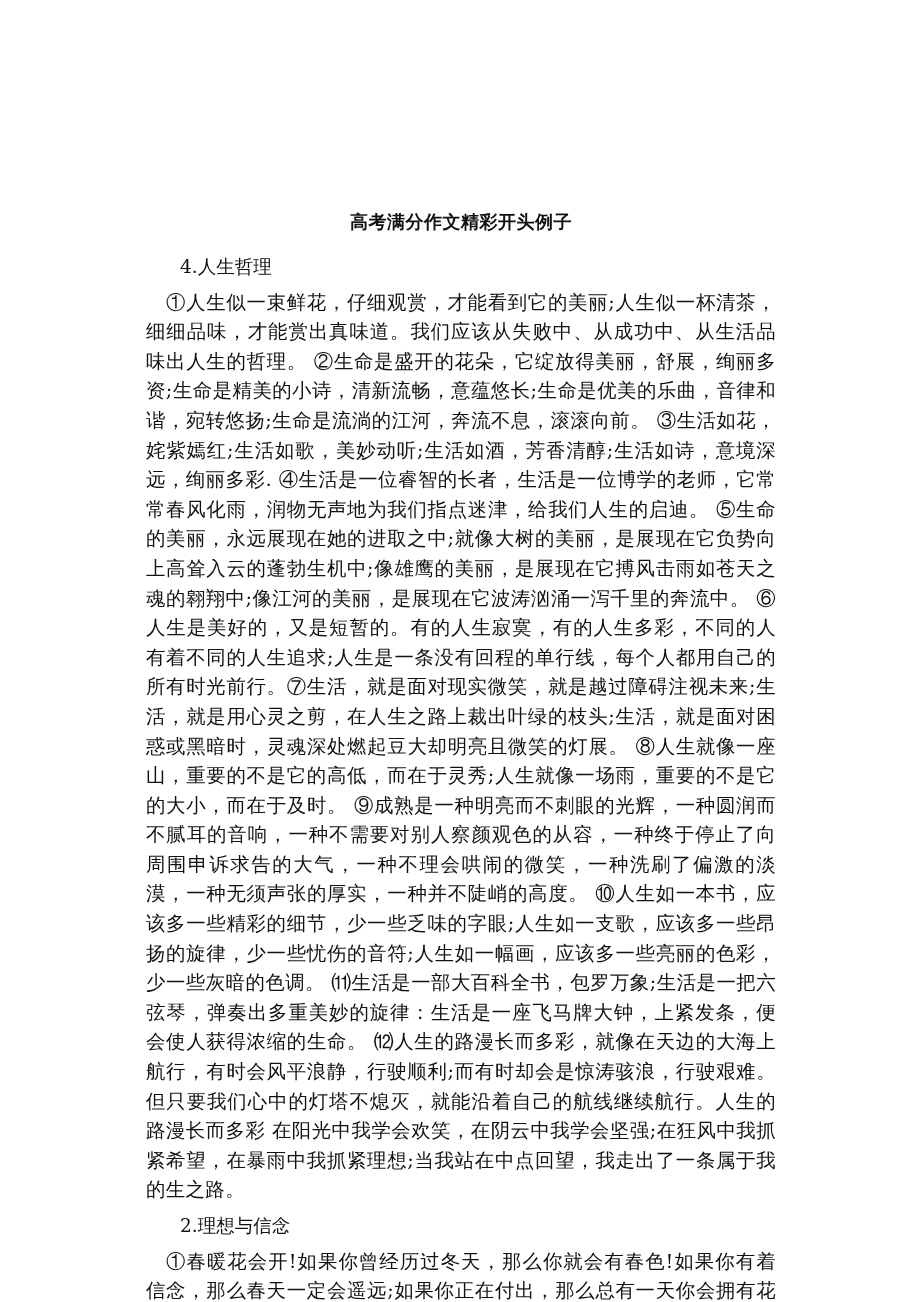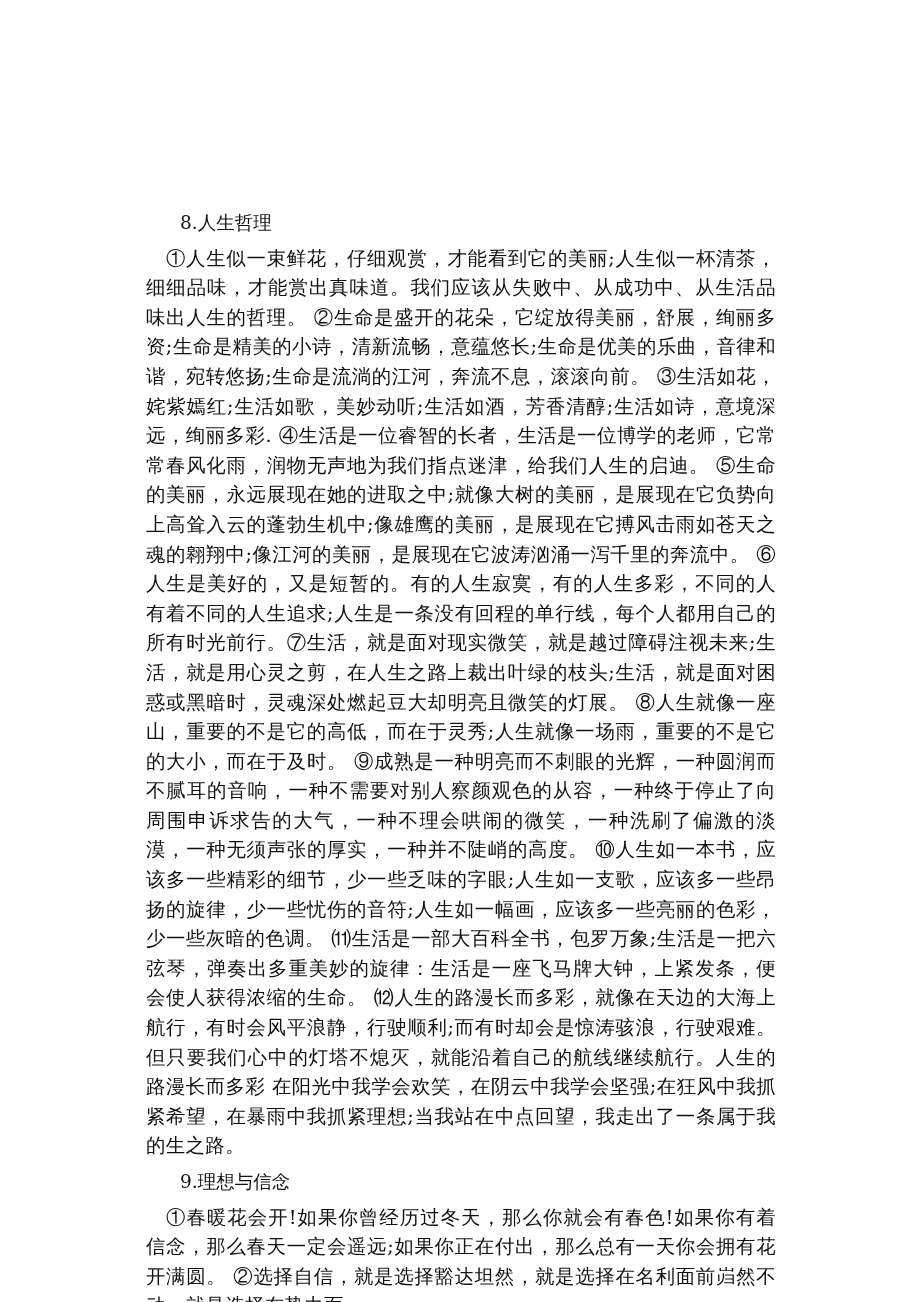--- a/index.html
+++ b/index.html
@@ -8,23 +8,24 @@
   .page { position: absolute; left: 140px; top: 208px; width: 642px; }
   .title { text-align: center; font-size: 18px; line-height: 28px; margin: 0 0 16px 0; letter-spacing: 0.5px; }
   .heading { font-size: 18.5px; line-height: 29.6px; margin: 0; padding-left: 40px; }
   .para { font-size: 19.4px; line-height: 29.6px; margin: 6px; text-indent: 20px;
           text-align: justify; word-break: break-all; letter-spacing: 0.4px; }
 </style>
 </head>
 <body>
 
 <div class="page">
+  <h1 class="title">高考满分作文精彩开头例子</h1>
 
   <section>
-    <p class="heading">8.人生哲理</p>
+    <p class="heading">4.人生哲理</p>
     <p class="para">①人生似一束鲜花，仔细观赏，才能看到它的美丽;人生似一杯清茶，细细品味，才能赏出真味道。我们应该从失败中、从成功中、从生活品味出人生的哲理。 ②生命是盛开的花朵，它绽放得美丽，舒展，绚丽多资;生命是精美的小诗，清新流畅，意蕴悠长;生命是优美的乐曲，音律和谐，宛转悠扬;生命是流淌的江河，奔流不息，滚滚向前。 ③生活如花，姹紫嫣红;生活如歌，美妙动听;生活如酒，芳香清醇;生活如诗，意境深远，绚丽多彩. ④生活是一位睿智的长者，生活是一位博学的老师，它常常春风化雨，润物无声地为我们指点迷津，给我们人生的启迪。 ⑤生命的美丽，永远展现在她的进取之中;就像大树的美丽，是展现在它负势向上高耸入云的蓬勃生机中;像雄鹰的美丽，是展现在它搏风击雨如苍天之魂的翱翔中;像江河的美丽，是展现在它波涛汹涌一泻千里的奔流中。 ⑥人生是美好的，又是短暂的。有的人生寂寞，有的人生多彩，不同的人有着不同的人生追求;人生是一条没有回程的单行线，每个人都用自己的所有时光前行。⑦生活，就是面对现实微笑，就是越过障碍注视未来;生活，就是用心灵之剪，在人生之路上裁出叶绿的枝头;生活，就是面对困惑或黑暗时，灵魂深处燃起豆大却明亮且微笑的灯展。 ⑧人生就像一座山，重要的不是它的高低，而在于灵秀;人生就像一场雨，重要的不是它的大小，而在于及时。 ⑨成熟是一种明亮而不刺眼的光辉，一种圆润而不腻耳的音响，一种不需要对别人察颜观色的从容，一种终于停止了向周围申诉求告的大气，一种不理会哄闹的微笑，一种洗刷了偏激的淡漠，一种无须声张的厚实，一种并不陡峭的高度。 ⑩人生如一本书，应该多一些精彩的细节，少一些乏味的字眼;人生如一支歌，应该多一些昂扬的旋律，少一些忧伤的音符;人生如一幅画，应该多一些亮丽的色彩，少一些灰暗的色调。 ⑾生活是一部大百科全书，包罗万象;生活是一把六弦琴，弹奏出多重美妙的旋律：生活是一座飞马牌大钟，上紧发条，便会使人获得浓缩的生命。 ⑿人生的路漫长而多彩，就像在天边的大海上航行，有时会风平浪静，行驶顺利;而有时却会是惊涛骇浪，行驶艰难。但只要我们心中的灯塔不熄灭，就能沿着自己的航线继续航行。人生的路漫长而多彩 在阳光中我学会欢笑，在阴云中我学会坚强;在狂风中我抓紧希望，在暴雨中我抓紧理想;当我站在中点回望，我走出了一条属于我的生之路。</p>
   </section>
 
   <section>
-    <p class="heading">9.理想与信念</p>
+    <p class="heading">2.理想与信念</p>
     <p class="para">①春暖花会开!如果你曾经历过冬天，那么你就会有春色!如果你有着信念，那么春天一定会遥远;如果你正在付出，那么总有一天你会拥有花开满圆。 ②选择自信，就是选择豁达坦然，就是选择在名利面前岿然不动，就是选择在势力面</p>
   </section>
 </div>
 
 </body></html>

